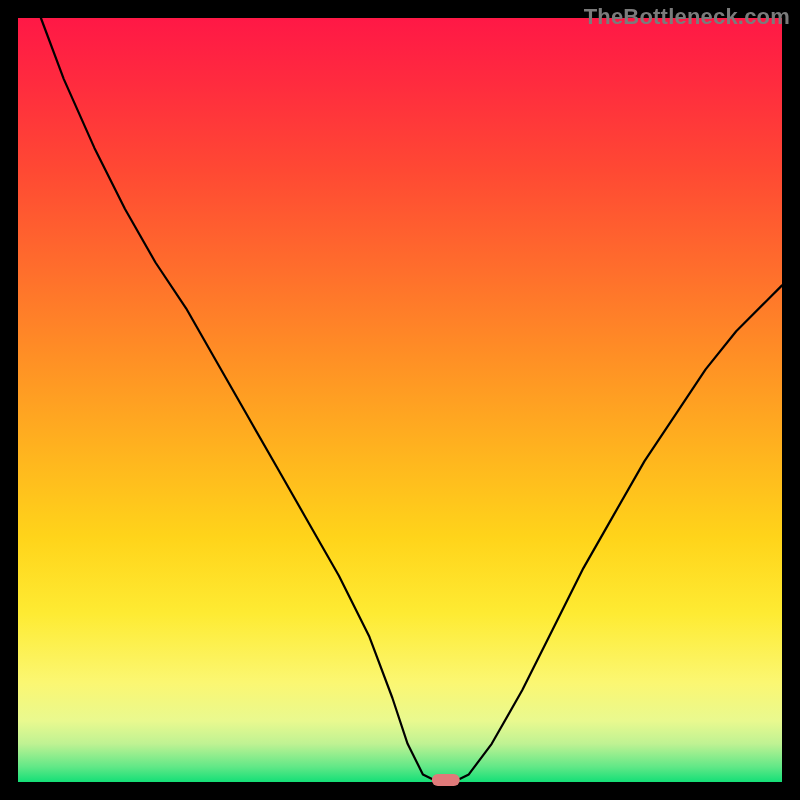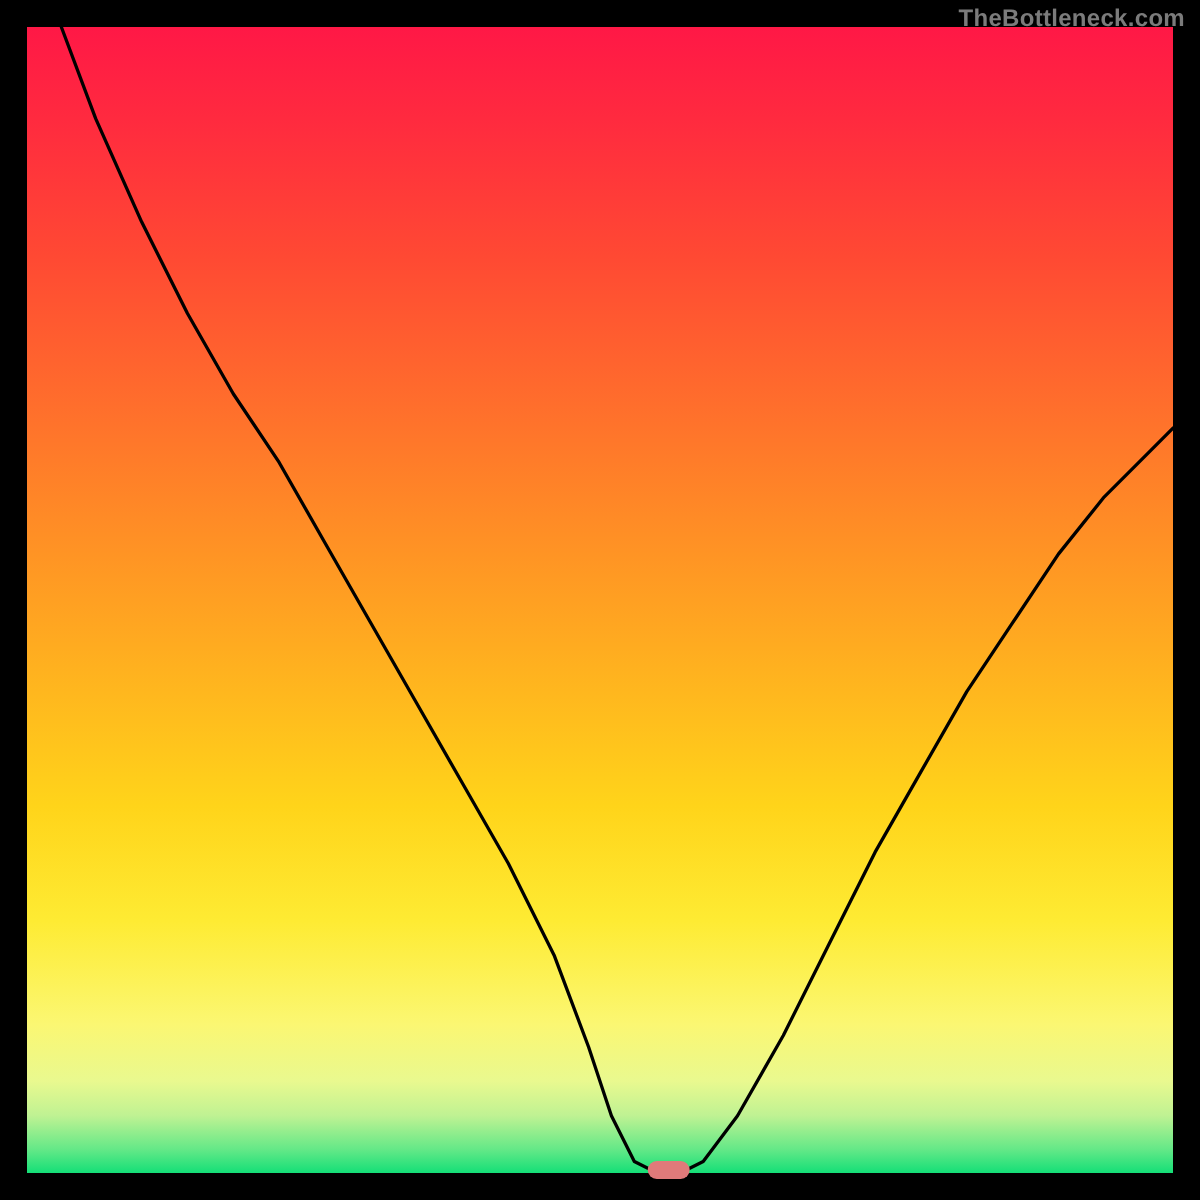--- a/index.html
+++ b/index.html
@@ -15,21 +15,21 @@
     position: relative;
     width: 800px;
     height: 800px;
     background: #000;
   }
   .watermark {
     position: absolute;
     top: 4px;
     right: 10px;
     color: #7b7b7b;
-    font-size: 16px;
+    font-size: 22px;
     font-weight: 600;
     letter-spacing: 0.2px;
     z-index: 5;
   }
   .plot {
     position: absolute;
     left: 18px;
     top: 18px;
     width: 764px;
     height: 764px;

